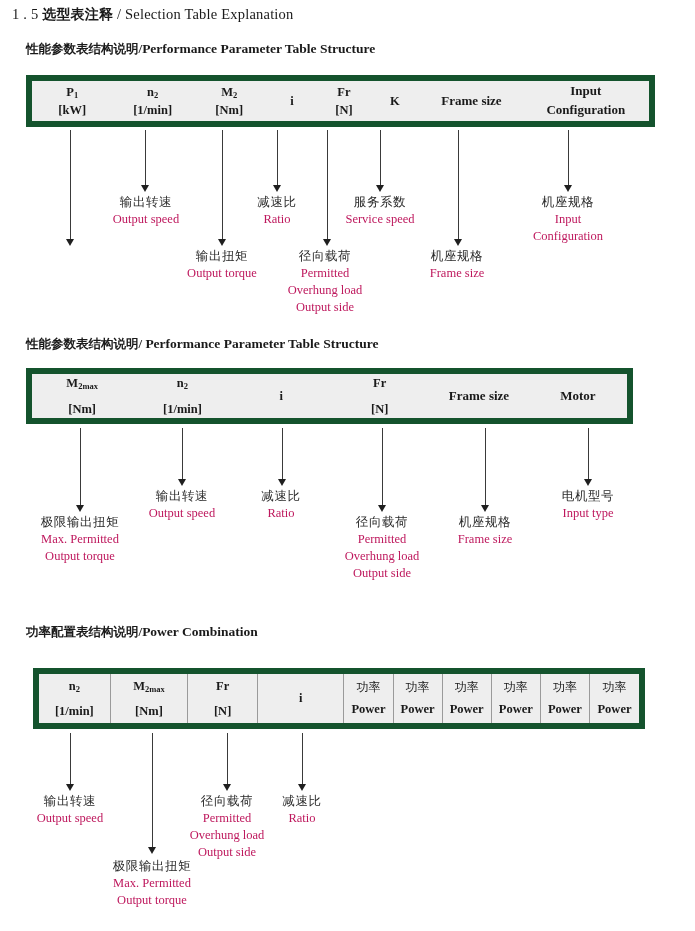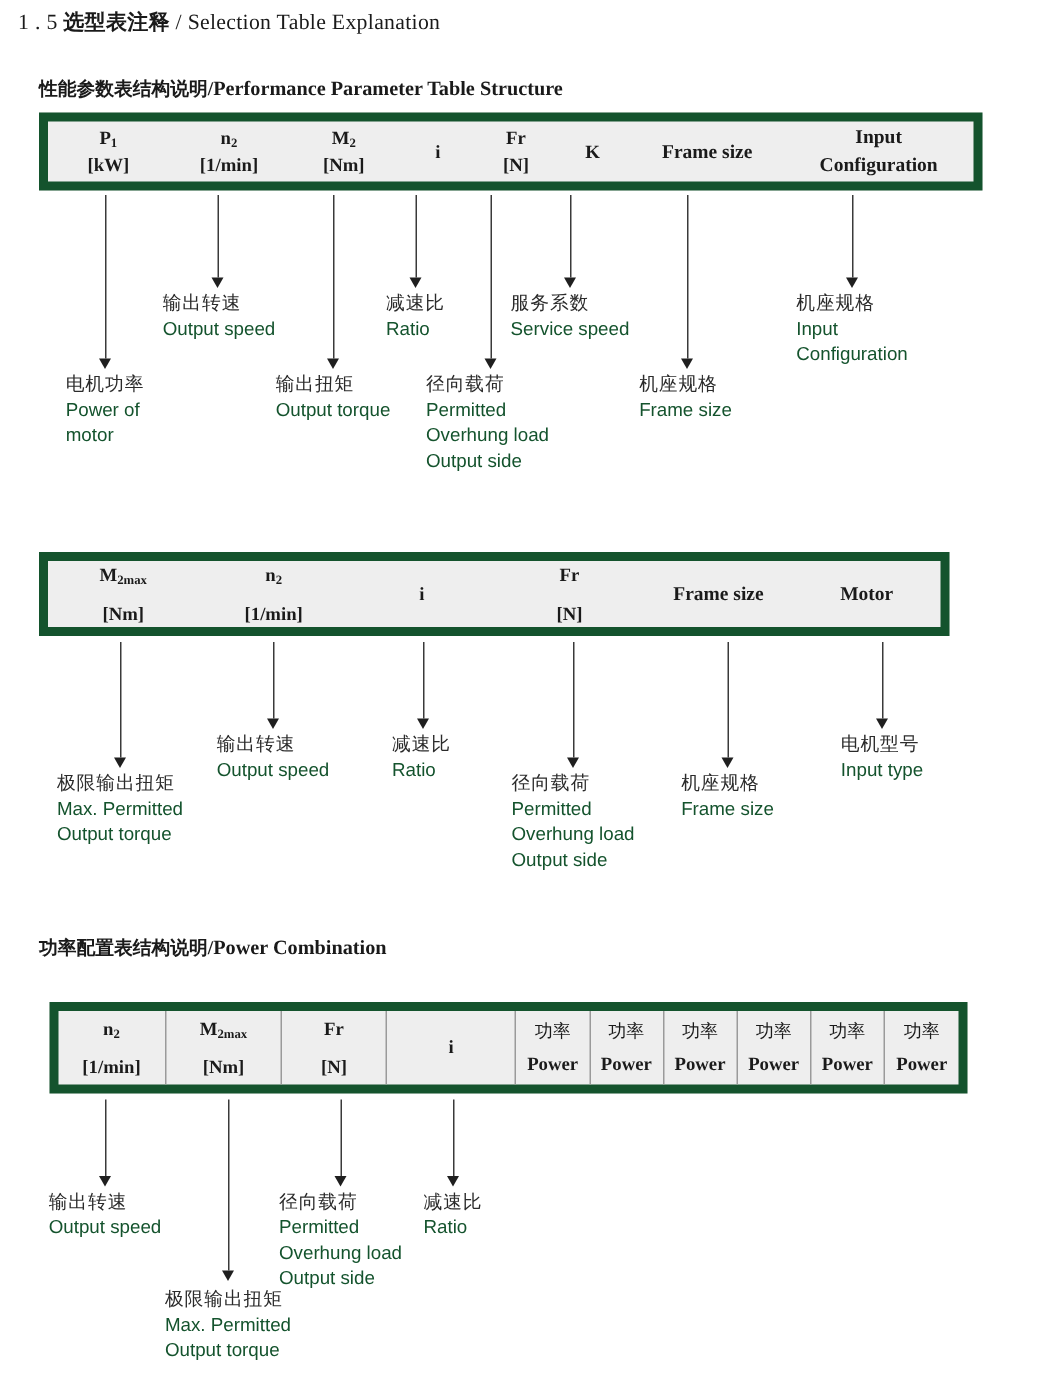--- a/index.html
+++ b/index.html
@@ -52,43 +52,43 @@
     position:absolute;left:4px;top:0;width:1px;background:#3a3a3a;
   }
   .arrow .head{
     position:absolute;left:0;width:0;height:0;
     border-left:4.5px solid transparent;border-right:4.5px solid transparent;
     border-top:7px solid #1f1f1f;
   }
 
   
   .cap{
-    position:absolute;line-height:1.35;white-space:nowrap;
+    position:absolute;text-align:center;line-height:1.35;white-space:nowrap;
   }
   .cap .cn{
     display:block;font-family:"DejaVu Sans",sans-serif;font-size:12.5px;
     color:#2b2b2b;letter-spacing:.6px;
   }
   .cap .en{
-    display:block;font-family:Liberation Sans, sans-serif;font-size:12.5px;color:#14532d;
+    display:block;font-family:Liberation Serif, serif;font-size:12.5px;color:#be185d;
   }
 </style>
 </head>
 <body>
 
 <div class="page">
 
   <div class="doc-title">
     <span class="num">1 . 5</span>
     <span class="cn">选型表注释</span>
     <span class="en">/</span>
     <span class="en">Selection Table Explanation</span>
   </div>
 
-  <div class="sec-head" style="top:51px;">
+  <div class="sec-head" style="top:41px;">
     <span class="cn">性能参数表结构说明</span><span class="sep">/</span><span class="en">Performance Parameter Table Structure</span>
   </div>
 
   <div class="tbl" id="tbl1" style="left:26px;top:75px;width:629px;height:52px;">
     <div class="cellrow">
       <div class="cell" style="width:82px;">
         <span class="l1"><span>P</span><sub>1</sub></span>
         <span class="l2">[kW]</span>
       </div>
       <div class="cell" style="width:82px;">
@@ -145,25 +145,20 @@
   </div>
   <div class="arrow" style="left:454px;top:130px;height:116px;">
     <div class="shaft" style="height:109px;"></div>
       <div class="head" style="top:109px;"></div>
   </div>
   <div class="arrow" style="left:564px;top:130px;height:62px;">
     <div class="shaft" style="height:55px;"></div>
       <div class="head" style="top:55px;"></div>
   </div>
 
-  <div class="cap" style="left:70px;top:248px;transform:translateX(-50%);">
-    <span class="cn">电机功率</span>
-    <span class="en">Power of</span>
-    <span class="en">motor</span>
-  </div>
   <div class="cap" style="left:146px;top:194px;transform:translateX(-50%);">
     <span class="cn">输出转速</span>
     <span class="en">Output speed</span>
   </div>
   <div class="cap" style="left:222px;top:248px;transform:translateX(-50%);">
     <span class="cn">输出扭矩</span>
     <span class="en">Output torque</span>
   </div>
   <div class="cap" style="left:277px;top:194px;transform:translateX(-50%);">
     <span class="cn">减速比</span>
@@ -182,20 +177,23 @@
   <div class="cap" style="left:457px;top:248px;transform:translateX(-50%);">
     <span class="cn">机座规格</span>
     <span class="en">Frame size</span>
   </div>
   <div class="cap" style="left:568px;top:194px;transform:translateX(-50%);">
     <span class="cn">机座规格</span>
     <span class="en">Input</span>
     <span class="en">Configuration</span>
   </div>
 
+  <div class="sec-head" style="top:336px;">
+    <span class="cn">性能参数表结构说明</span><span class="sep">/</span>&nbsp;<span class="en">Performance Parameter Table Structure</span>
+  </div>
 
   <div class="tbl" id="tbl2" style="left:26px;top:368px;width:607px;height:56px;">
     <div class="cellrow">
       <div class="cell" style="width:102px;">
         <span class="l1"><span>M</span><sub>2max</sub></span>
         <span class="l2" style="margin-top:8px;">[Nm]</span>
       </div>
       <div class="cell" style="width:102px;">
         <span class="l1"><span>n</span><sub>2</sub></span>
         <span class="l2" style="margin-top:8px;">[1/min]</span>

